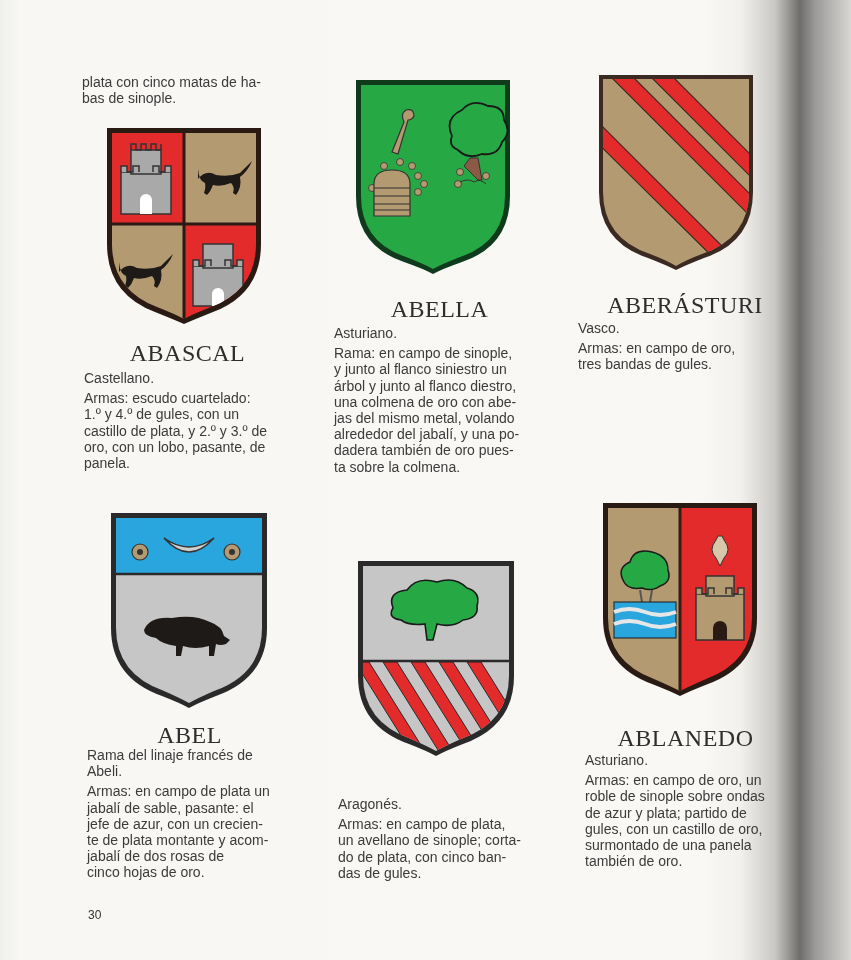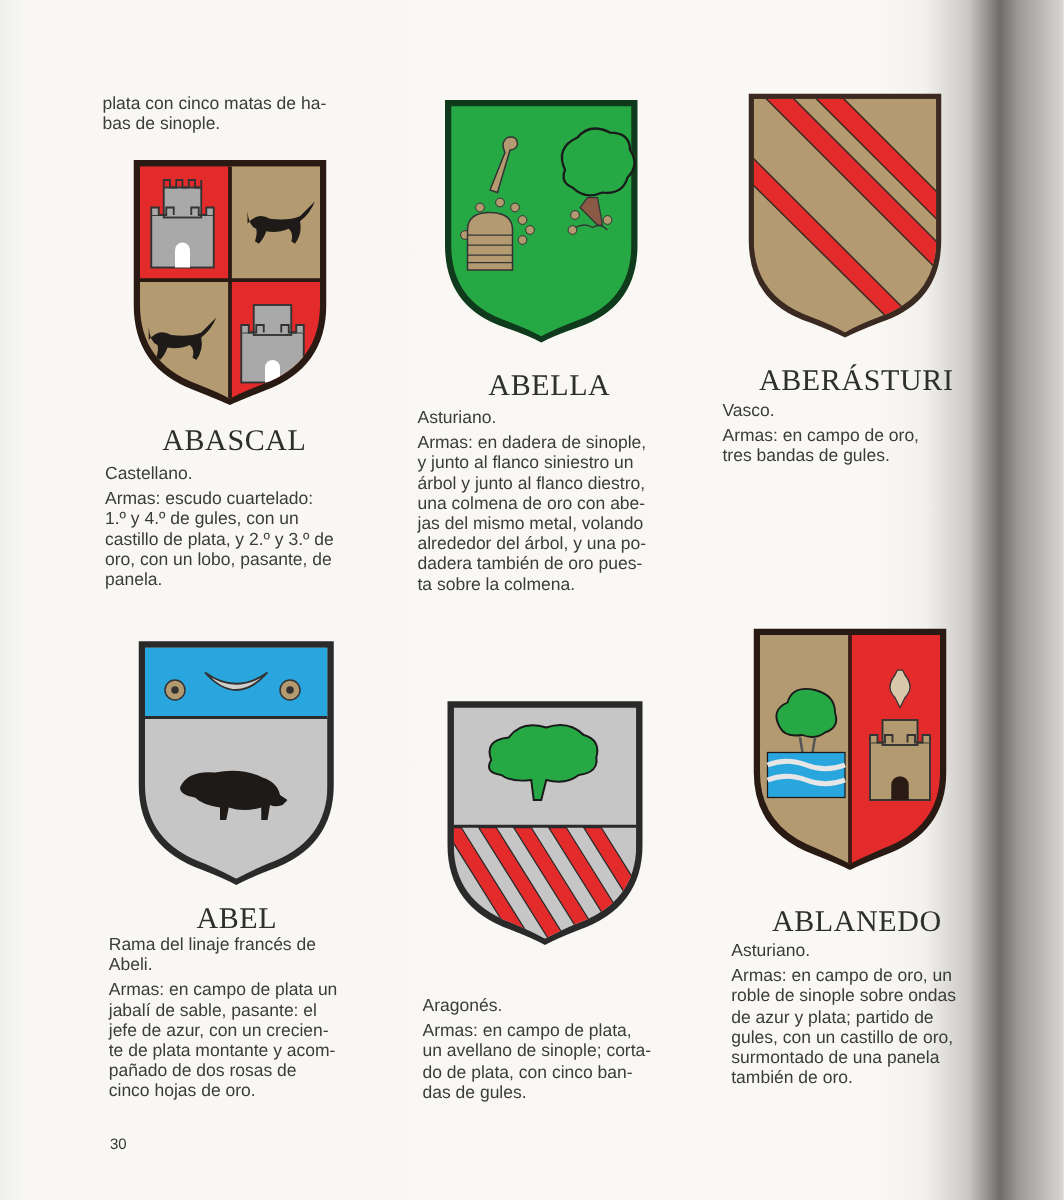--- a/index.html
+++ b/index.html
@@ -96,26 +96,26 @@
     </g>
 
     <path d="M112 90 l6 -8 l8 0 l4 22 l-4 0 Z" fill="#8a5a46" stroke="#333" stroke-width="1"></path>
     <path d="M100 60 q-8 -18 10 -26 q10 -12 26 -4 q16 0 16 14 q8 12 -2 22 q-4 14 -20 12 q-14 6 -24 -4 q-10 -4 -6 -14 Z" fill="#26a845" stroke="#1a1a1a" stroke-width="1.8"></path>
     <path d="M108 106 q8 -4 14 0 q6 -4 12 2" fill="none" stroke="#333" stroke-width="1"></path>
   </svg>
 
   <div class="name" style="left:352px;top:296px;width:175px;">ABELLA</div>
   <div class="text" style="left:334px;top:325px;width:208px;">
     <p class="origin">Asturiano.</p>
-    <p>Armas: en dadera de sinople,</p>
+    <p>Rama: en campo de sinople,</p>
     <p>y junto al flanco siniestro un</p>
     <p>árbol y junto al flanco diestro,</p>
     <p>una colmena de oro con abe-</p>
     <p>jas del mismo metal, volando</p>
-    <p>alrededor del árbol, y una po-</p>
+    <p>alrededor del jabalí, y una po-</p>
     <p>dadera también de oro pues-</p>
     <p>ta sobre la colmena.</p>
   </div>
 
   <svg class="shield" style="left:596px;top:72px;" width="160" height="200" viewBox="0 0 160 200">
     <defs>
         <clipPath id="c3">
           <path d="M7 7 H153 V120 Q153 166 106 182 Q90 188 80 194 Q70 188 54 182 Q7 166 7 120 Z"></path>
         </clipPath>
       </defs>
@@ -160,21 +160,21 @@
   </svg>
 
   <div class="name" style="left:102px;top:722px;width:175px;">ABEL</div>
   <div class="text" style="left:87px;top:747px;width:208px;">
     <p>Rama del linaje francés de</p>
     <p class="origin">Abeli.</p>
     <p>Armas: en campo de plata un</p>
     <p>jabalí de sable, pasante: el</p>
     <p>jefe de azur, con un crecien-</p>
     <p>te de plata montante y acom-</p>
-    <p>pañado de dos rosas de</p>
+    <p>jabalí de dos rosas de</p>
     <p>cinco hojas de oro.</p>
   </div>
 
   <svg class="shield" style="left:355px;top:558px;" width="162" height="200" viewBox="0 0 162 200">
     <path d="M3 3 H159 V118 Q159 168 108 186 Q90 193 81 198 Q72 193 54 186 Q3 168 3 118 Z" fill="#2a2a2a"></path>
     <clipPath id="c5">
         <path d="M8 8 H154 V118 Q154 164 106 181 Q90 188 81 193 Q72 188 56 181 Q8 164 8 118 Z"></path>
       </clipPath>
     <g clip-path="url(#c5)">
       <rect width="162" height="200" fill="#c6c6c6"></rect>

